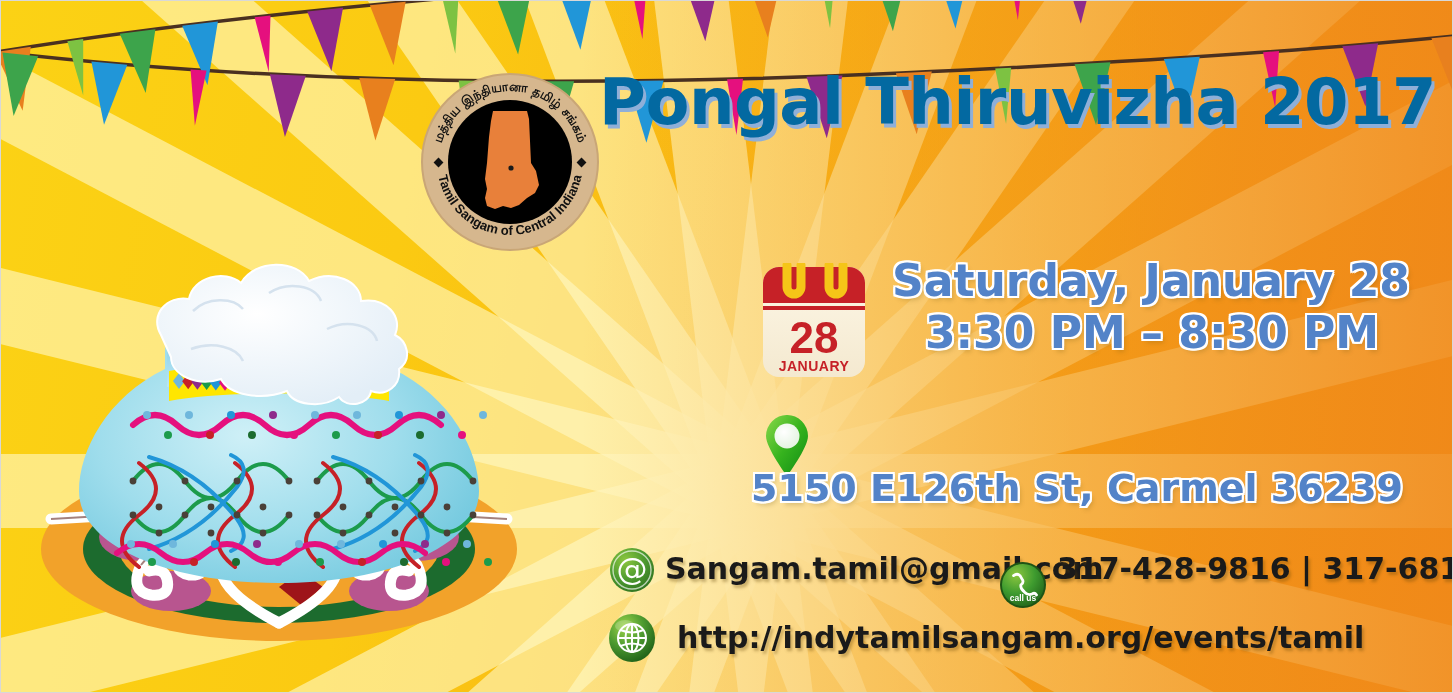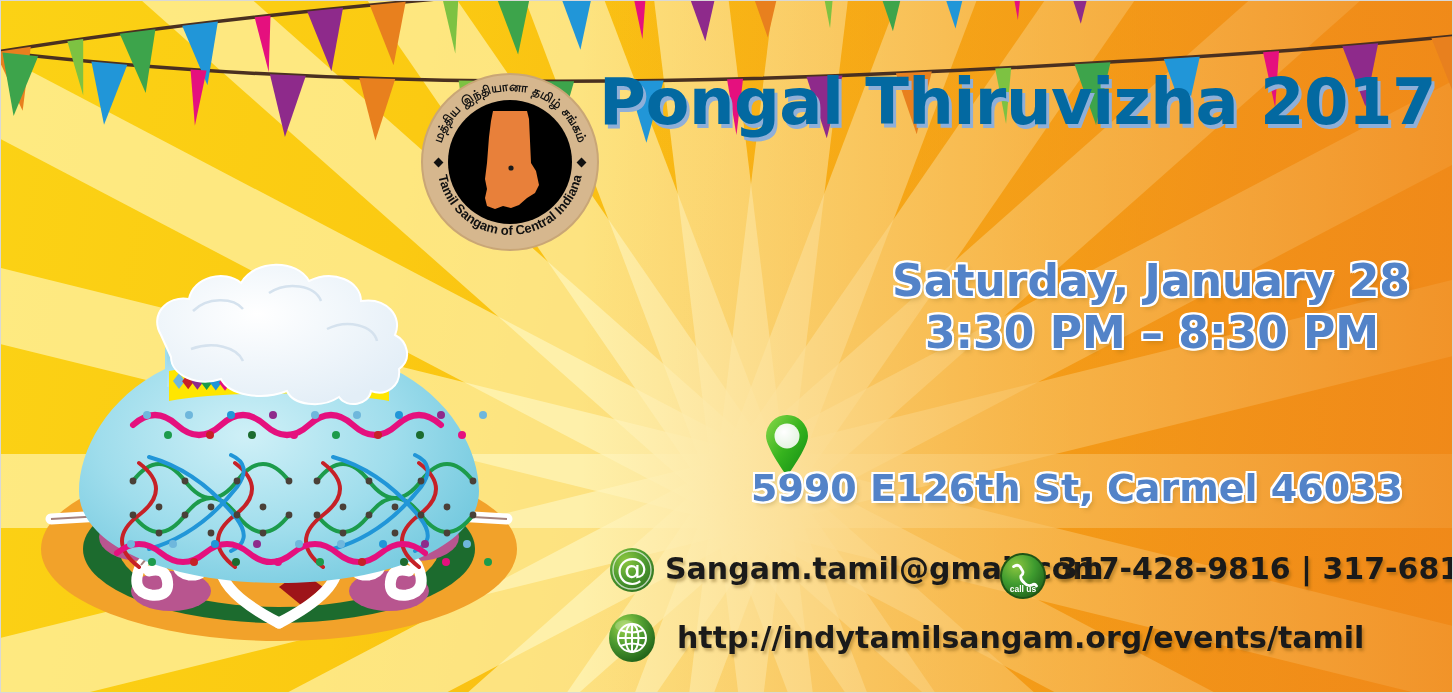--- a/index.html
+++ b/index.html
@@ -88,21 +88,21 @@
   .address{position:absolute;left:-8px;top:56px;font-size:38px;line-height:46px;}
 
   .contacts{position:absolute;left:0px;top:540px;width:863px;height:150px;}
   .blacktext{
     color:#1A1A1A;font-weight:bold;white-space:nowrap;
     text-shadow:2px 3px 3px rgba(100,70,10,0.35);
     font-family:"DejaVu Sans","Liberation Sans",sans-serif;
   }
   .email-icon{position:absolute;left:18px;top:6px;width:46px;height:46px;}
   .email-text{position:absolute;left:74px;top:6px;font-size:30px;line-height:44px;}
-  .phone-icon{position:absolute;left:408px;top:11px;width:48px;height:48px;}
+  .phone-icon{position:absolute;left:408px;top:20px;width:48px;height:48px;}
   .phone-text{position:absolute;left:466px;top:6px;font-size:30px;line-height:44px;}
   .globe-icon{position:absolute;left:16px;top:72px;width:50px;height:50px;}
   .web-text{position:absolute;left:86px;top:74px;font-size:30px;line-height:46px;}
 </style>
 </head>
 <body>
 
 <div id="banner">
 
   <div class="bg-base"></div>
@@ -414,20 +414,37 @@
         </g>
       </g>
     </svg>
   </div>
 
   <div class="right">
 
     <div class="title-en">Pongal Thiruvizha 2017</div>
 
     <div class="when">
+      <div class="cal-icon">
+        <svg width="110" height="118" viewBox="0 0 110 118">
+          <defs>
+            <linearGradient id="calbody" x1="0" y1="0" x2="0" y2="1">
+              <stop offset="0%" stop-color="#FDF7E6"></stop>
+              <stop offset="100%" stop-color="#F4E9D0"></stop>
+            </linearGradient>
+          </defs>
+          <rect x="4" y="4" width="102" height="110" rx="16" fill="url(#calbody)"></rect>
+          <path d="M 4 20 A 16 16 0 0 1 20 4 L 90 4 A 16 16 0 0 1 106 20 L 106 40 L 4 40 Z" fill="#C62127"></path>
+          <rect x="4" y="43" width="102" height="4" fill="#C62127"></rect>
+          <path d="M 28 2 l 0 22 a 7 7 0 0 0 14 0 l 0 -22" fill="none" stroke="#F5C518" stroke-width="9" stroke-linecap="round"></path>
+          <path d="M 70 2 l 0 22 a 7 7 0 0 0 14 0 l 0 -22" fill="none" stroke="#F5C518" stroke-width="9" stroke-linecap="round"></path>
+          <text x="55" y="90" text-anchor="middle" fill="#C62127" font-family="'Liberation Sans',sans-serif" font-size="44" font-weight="bold">28</text>
+          <text x="55" y="108" text-anchor="middle" fill="#C62127" font-family="'Liberation Sans',sans-serif" font-size="14" font-weight="bold" letter-spacing="0.5">JANUARY</text>
+        </svg>
+      </div>
       <div class="when-lines">
         <div class="bluetext when-date">Saturday, January 28</div>
         <div class="bluetext when-time">3:30 PM – 8:30 PM</div>
       </div>
     </div>
 
     <div class="where">
       <div class="pin-icon">
         <svg width="48" height="62" viewBox="0 0 48 62">
           <defs>
@@ -438,21 +455,21 @@
             </linearGradient>
             <radialGradient id="pindot" cx="38%" cy="34%" r="70%">
               <stop offset="0%" stop-color="#ffffff"></stop>
               <stop offset="100%" stop-color="#E4F3E1"></stop>
             </radialGradient>
           </defs>
           <path d="M 24 61 C 24 61 45 33 45 21 A 21 21 0 1 0 3 21 C 3 33 24 61 24 61 Z" fill="url(#ping)"></path>
           <circle cx="24" cy="21" r="12.5" fill="url(#pindot)"></circle>
         </svg>
       </div>
-      <div class="bluetext address">5990 E126th St, Carmel 46033</div>
+      <div class="bluetext address">5150 E126th St, Carmel 36239</div>
     </div>
 
     <div class="contacts">
 
       <div class="email-icon">
         <svg width="46" height="46" viewBox="0 0 46 46">
           <defs>
             <radialGradient id="gr1" cx="35%" cy="28%" r="78%">
               <stop offset="0%" stop-color="#8CC63F"></stop>
               <stop offset="55%" stop-color="#4E9B30"></stop>

